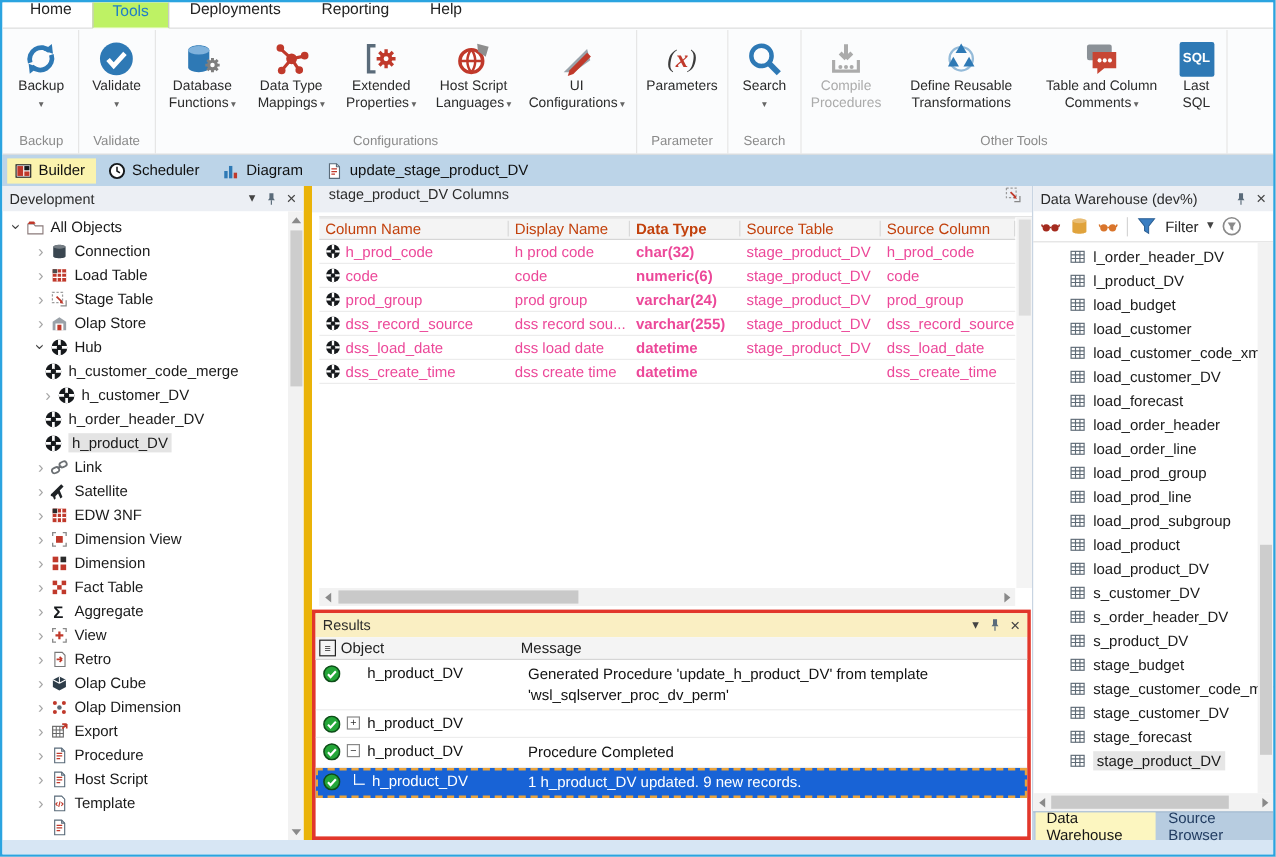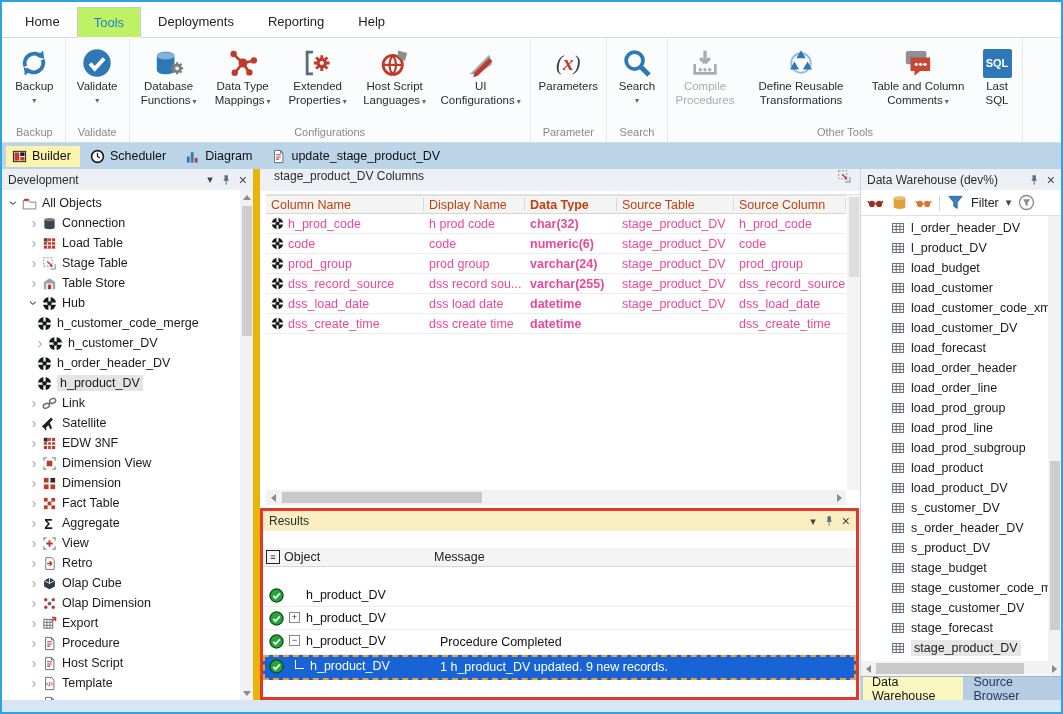--- a/index.html
+++ b/index.html
@@ -1,20 +1,20 @@
 <!DOCTYPE html>
 <html><head>
 <meta charset="utf-8">
 <style>
   html,body{margin:0;padding:0;background:#9aa7b5;font-family:"Liberation Sans",sans-serif;}
   *{box-sizing:border-box;}
   .window{width:1063px;height:714px;border:2px solid #2BA4E0;background:#fff;display:flex;flex-direction:column;overflow:hidden;position:relative;}
 
   
-  .menubar{height:36px;background:#fff;display:flex;align-items:flex-end;padding-left:6px;border-bottom:1px solid #D8D8D8;flex:0 0 auto;}
+  .menubar{height:22px;background:#fff;display:flex;align-items:flex-end;padding-left:6px;border-bottom:1px solid #D8D8D8;flex:0 0 auto;}
   .menu-item{padding:7px 16px;font-size:13px;color:#222;cursor:default;border:1px solid transparent;}
   .menu-item.active{color:#1E7EC8;border:1px solid #C9C9C9;border-bottom:1px solid #fff;margin-bottom:-1px;background:#bef264;}
 
   
   .ribbon{height:105px;background:#FBFCFD;display:flex;align-items:stretch;padding:1px 2px 0 2px;border-bottom:1px solid #D8D8D8;flex:0 0 auto;}
   .rgroup{display:flex;flex-direction:column;border-right:1px solid #E6E6E6;padding:0 2px;}
   .rbtns{display:flex;flex:1;align-items:flex-start;justify-content:center;}
   .rbtn{display:flex;flex-direction:column;align-items:center;padding-top:7px;font-size:11.5px;color:#2b2b2b;line-height:1.18;text-align:center;cursor:default;}
   .rbtn .ric{height:34px;display:flex;align-items:center;justify-content:center;}
   .rbtn.disabled{color:#ABABAB;}
@@ -78,21 +78,21 @@
   .grow{display:flex;height:20px;align-items:center;border-bottom:1px solid #ECECEC;font-size:12.5px;color:#ec4899;}
   .grow.ghead{height:19px;background:#F4F4F4;border-top:1px solid #DCDCDC;border-bottom:1px solid #D6D6D6;color:#c2410c;}
   .gc{padding-left:5px;overflow:hidden;white-space:nowrap;flex:0 0 auto;display:flex;align-items:center;}
   .ghead .gc{border-right:1px solid #D9D9D9;height:13px;}
   .c0{width:158px;}.c1{width:101px;}.c2{width:92px;font-weight:bold;}.c3{width:117px;}.c4{flex:1;border-right:none;}
   .gc .ic{width:13px;height:13px;margin-right:4px;}
   .gvsb{position:absolute;right:0;top:0;bottom:0;width:13px;background:#F4F4F4;}
   .gvsb .thumb{position:absolute;left:1.5px;width:10px;top:2px;height:80px;background:#DDD;}
 
   
-  .results{height:192px;border:3px solid #E2372B;display:flex;flex-direction:column;background:#fff;flex:0 0 auto;margin-right:1px;gap:17px;}
+  .results{height:192px;border:3px solid #E2372B;display:flex;flex-direction:column;background:#fff;flex:0 0 auto;margin-right:1px;}
   .res-head{height:20px;background:#FAEFC3;display:flex;align-items:center;padding:0 6px;font-size:12px;color:#2b2b2b;flex:0 0 auto;}
   .res-head .sp{flex:1;}
   .res-cols{height:19px;display:flex;align-items:center;background:#F4F4F4;border-bottom:1px solid #D6D6D6;font-size:12.5px;color:#222;flex:0 0 auto;}
   .listbox{width:14px;height:14px;border:1.6px solid #222;margin:0 4px 0 3px;display:flex;align-items:center;justify-content:center;font-size:9px;color:#222;flex:0 0 auto;}
   .listbox::before{content:"≡";}
   .res-body{flex:1;overflow:hidden;}
   .res-row{display:flex;align-items:flex-start;border-bottom:1px solid #EDEDED;font-size:12.5px;color:#111;padding:3px 0 3px 0;}
   .rc-icon{width:26px;display:flex;justify-content:center;padding-top:1px;flex:0 0 auto;}
   .rc-icon .ic{width:15px;height:15px;}
   .rc-exp{width:17px;padding-top:2px;flex:0 0 auto;display:flex;justify-content:flex-start;}
@@ -556,21 +556,21 @@
             <svg class="ic">
               <use href="#i-stagetbl"></use>
             </svg>
             <span class="tlabel">Stage Table</span>
           </div>
         <div class="ti lv1 chc">
             <span class="chev"></span>
             <svg class="ic">
               <use href="#i-store"></use>
             </svg>
-            <span class="tlabel">Table Store</span>
+            <span class="tlabel">Olap Store</span>
           </div>
         <div class="ti lv1 che">
             <span class="chev"></span>
             <svg class="ic">
               <use href="#i-hub"></use>
             </svg>
             <span class="tlabel">Hub</span>
           </div>
         <div class="ti lv2">
             <svg class="ic">
@@ -843,20 +843,21 @@
         </div>
         <div class="res-body">
           <div class="res-row">
             <span class="rc-icon">
                 <svg class="ic">
                   <use href="#i-gcheck"></use>
                 </svg>
               </span>
             <span class="rc-exp"></span>
             <span class="rc-obj">h_product_DV</span>
+            <span class="rc-msg">Generated Procedure 'update_h_product_DV' from template 'wsl_sqlserver_proc_dv_perm'</span>
           </div>
           <div class="res-row">
             <span class="rc-icon">
                 <svg class="ic">
                   <use href="#i-gcheck"></use>
                 </svg>
               </span>
             <span class="rc-exp">
                 <span class="expbox plus"></span>
               </span>

